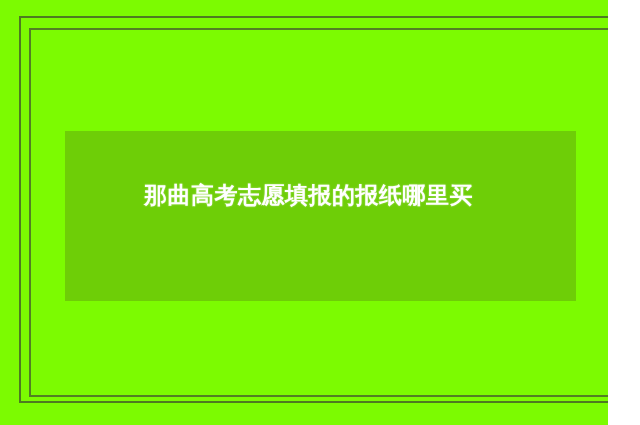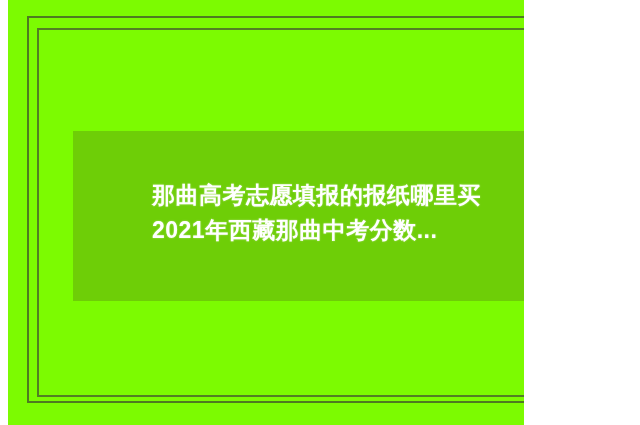--- a/index.html
+++ b/index.html
@@ -6,25 +6,24 @@
     margin: 0;
     padding: 0;
     background: #ffffff;
   }
   body {
     font-family: "Liberation Sans", "DejaVu Sans", sans-serif;
   }
 
   #thumbnail-card {
     position: relative;
-    width: 516px;
+    width: 608px;
     height: 425px;
     overflow: hidden;
     background: #7CFB01;
-    margin-left: 8px;
   }
 
   
   #outer-frame {
     position: absolute;
     left: 19px;
     top: 16px;
     width: 602px;
     height: 387px;
     border: 2px solid #4E7B21;
@@ -79,16 +78,15 @@
 <div id="thumbnail-card">
 
   <div id="outer-frame"></div>
 
   <div id="inner-frame"></div>
 
   <div id="caption-panel"></div>
 
   <div id="title-block">
     <span class="title-line">那曲高考志愿填报的报纸哪里买</span>
-    <span class="title-line">2021年西藏那曲中考分数...</span>
   </div>
 
 </div>
 
 </body></html>

